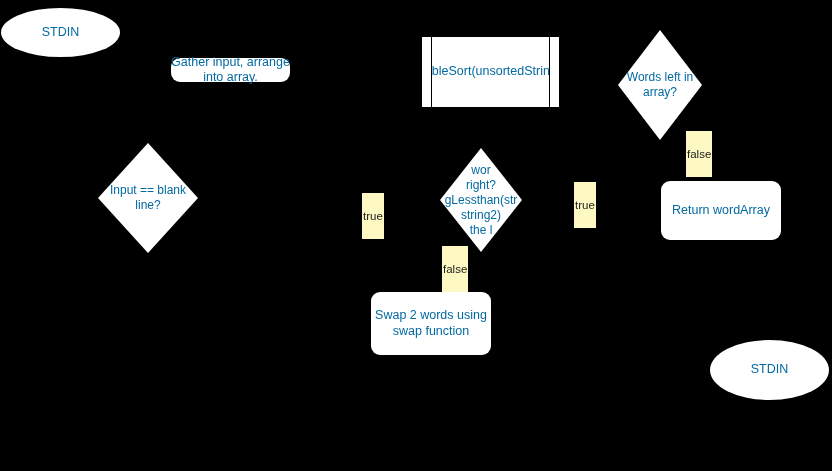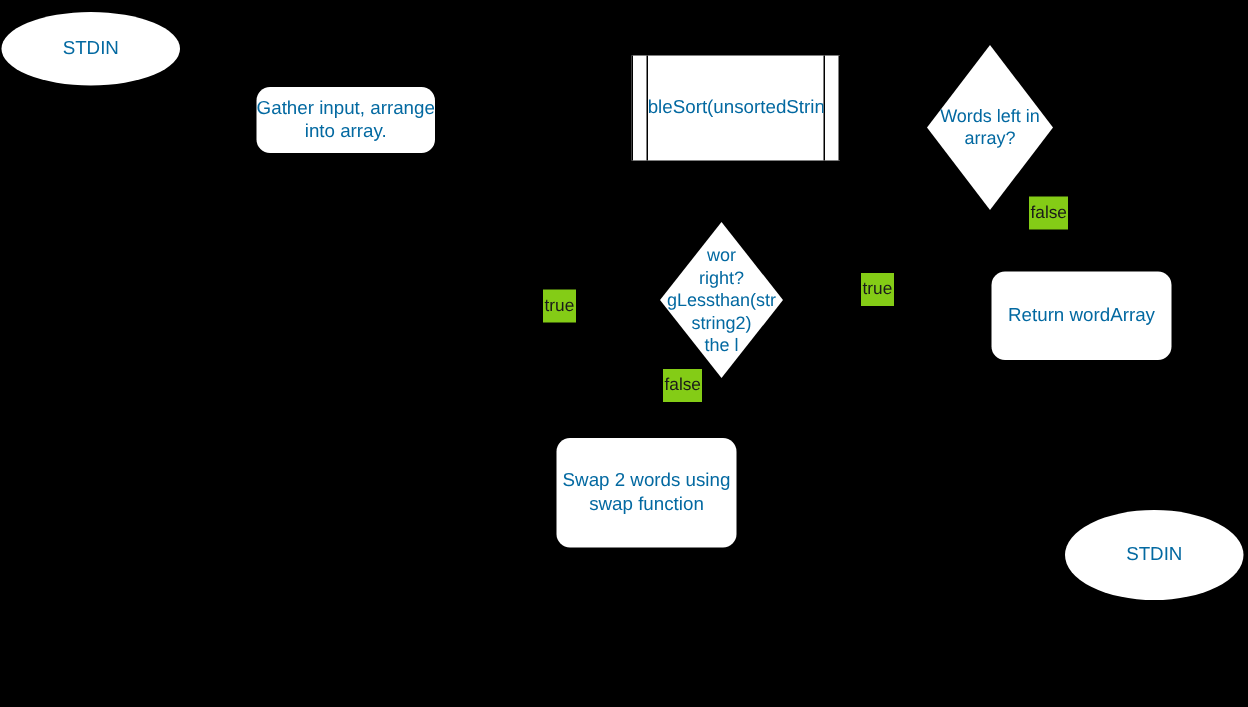--- a/index.html
+++ b/index.html
@@ -77,77 +77,82 @@
     position: relative;
     z-index: 2;
     width: 100%;
     text-align: center;
     white-space: pre-line;
     pointer-events: none;
   }
   
   .edge-label {
     position: absolute;
-    background: #84cc16;
+    background: #fef9c3;
     color: #1a1a1a;
     font-size: 11.5px;
     line-height: 14px;
-    padding: 4px 1px;
+    padding: 16px 1px;
     white-space: nowrap;
   }
 </style>
 </head>
 <body style="background: rgb(0, 0, 0);">
 
 <div id="canvas" style="background: rgb(0, 0, 0);">
 
   <div class="node terminator" style="left:1px; top:8px; width:119px; height:49px;">
     <span>STDIN</span>
   </div>
 
-  <div class="node process-round" style="left:171px; top:58px; width:119px; height:44px;">
+  <div class="node process-round" style="left:171px; top:58px; width:119px; height:24px;">
     <span>Gather input, arrange
 into array.</span>
   </div>
 
   <div class="node subroutine" style="left:421px; top:37px; width:139px; height:70px; display:block;">
     <div class="sub-inner">
       <span class="sub-text" style="font-size:12.5px; margin-left:0px;">ubbleSort(unsortedStrings</span>
     </div>
   </div>
 
   <div class="node decision" style="left:618px; top:30px; width:84px; height:110px;">
     <div class="diamond-shape"></div>
     <span class="diamond-text" style="font-size:12px;">Words left in
 array?</span>
   </div>
 
   <div class="edge-label" style="left:686px; top:131px;">false</div>
 
+  <div class="node decision" style="left:98px; top:143px; width:100px; height:110px;">
+    <div class="diamond-shape"></div>
+    <span class="diamond-text" style="font-size:12px;">Input == blank
+line?</span>
+  </div>
 
   <div class="node decision" style="left:440px; top:148px; width:82px; height:104px;">
     <div class="diamond-shape"></div>
     <span class="diamond-text" style="font-size:12px; line-height:1.25;">wor
 right?
 gLessthan(str
 string2)
 the l</span>
   </div>
 
   <div class="edge-label" style="left:362px; top:193px;">true</div>
 
   <div class="edge-label" style="left:574px; top:182px;">true</div>
 
   <div class="edge-label" style="left:442px; top:246px;">false</div>
 
   <div class="node process-round" style="left:661px; top:181px; width:120px; height:59px;">
     <span>Return wordArray</span>
   </div>
 
-  <div class="node process-round" style="left:371px; top:292px; width:120px; height:73px;">
+  <div class="node process-round" style="left:371px; top:292px; width:120px; height:63px;">
     <span>Swap 2 words using
 swap function</span>
   </div>
 
 
   <div class="node terminator" style="left:710px; top:340px; width:119px; height:60px;">
     <span>STDIN</span>
   </div>
 
 </div>

